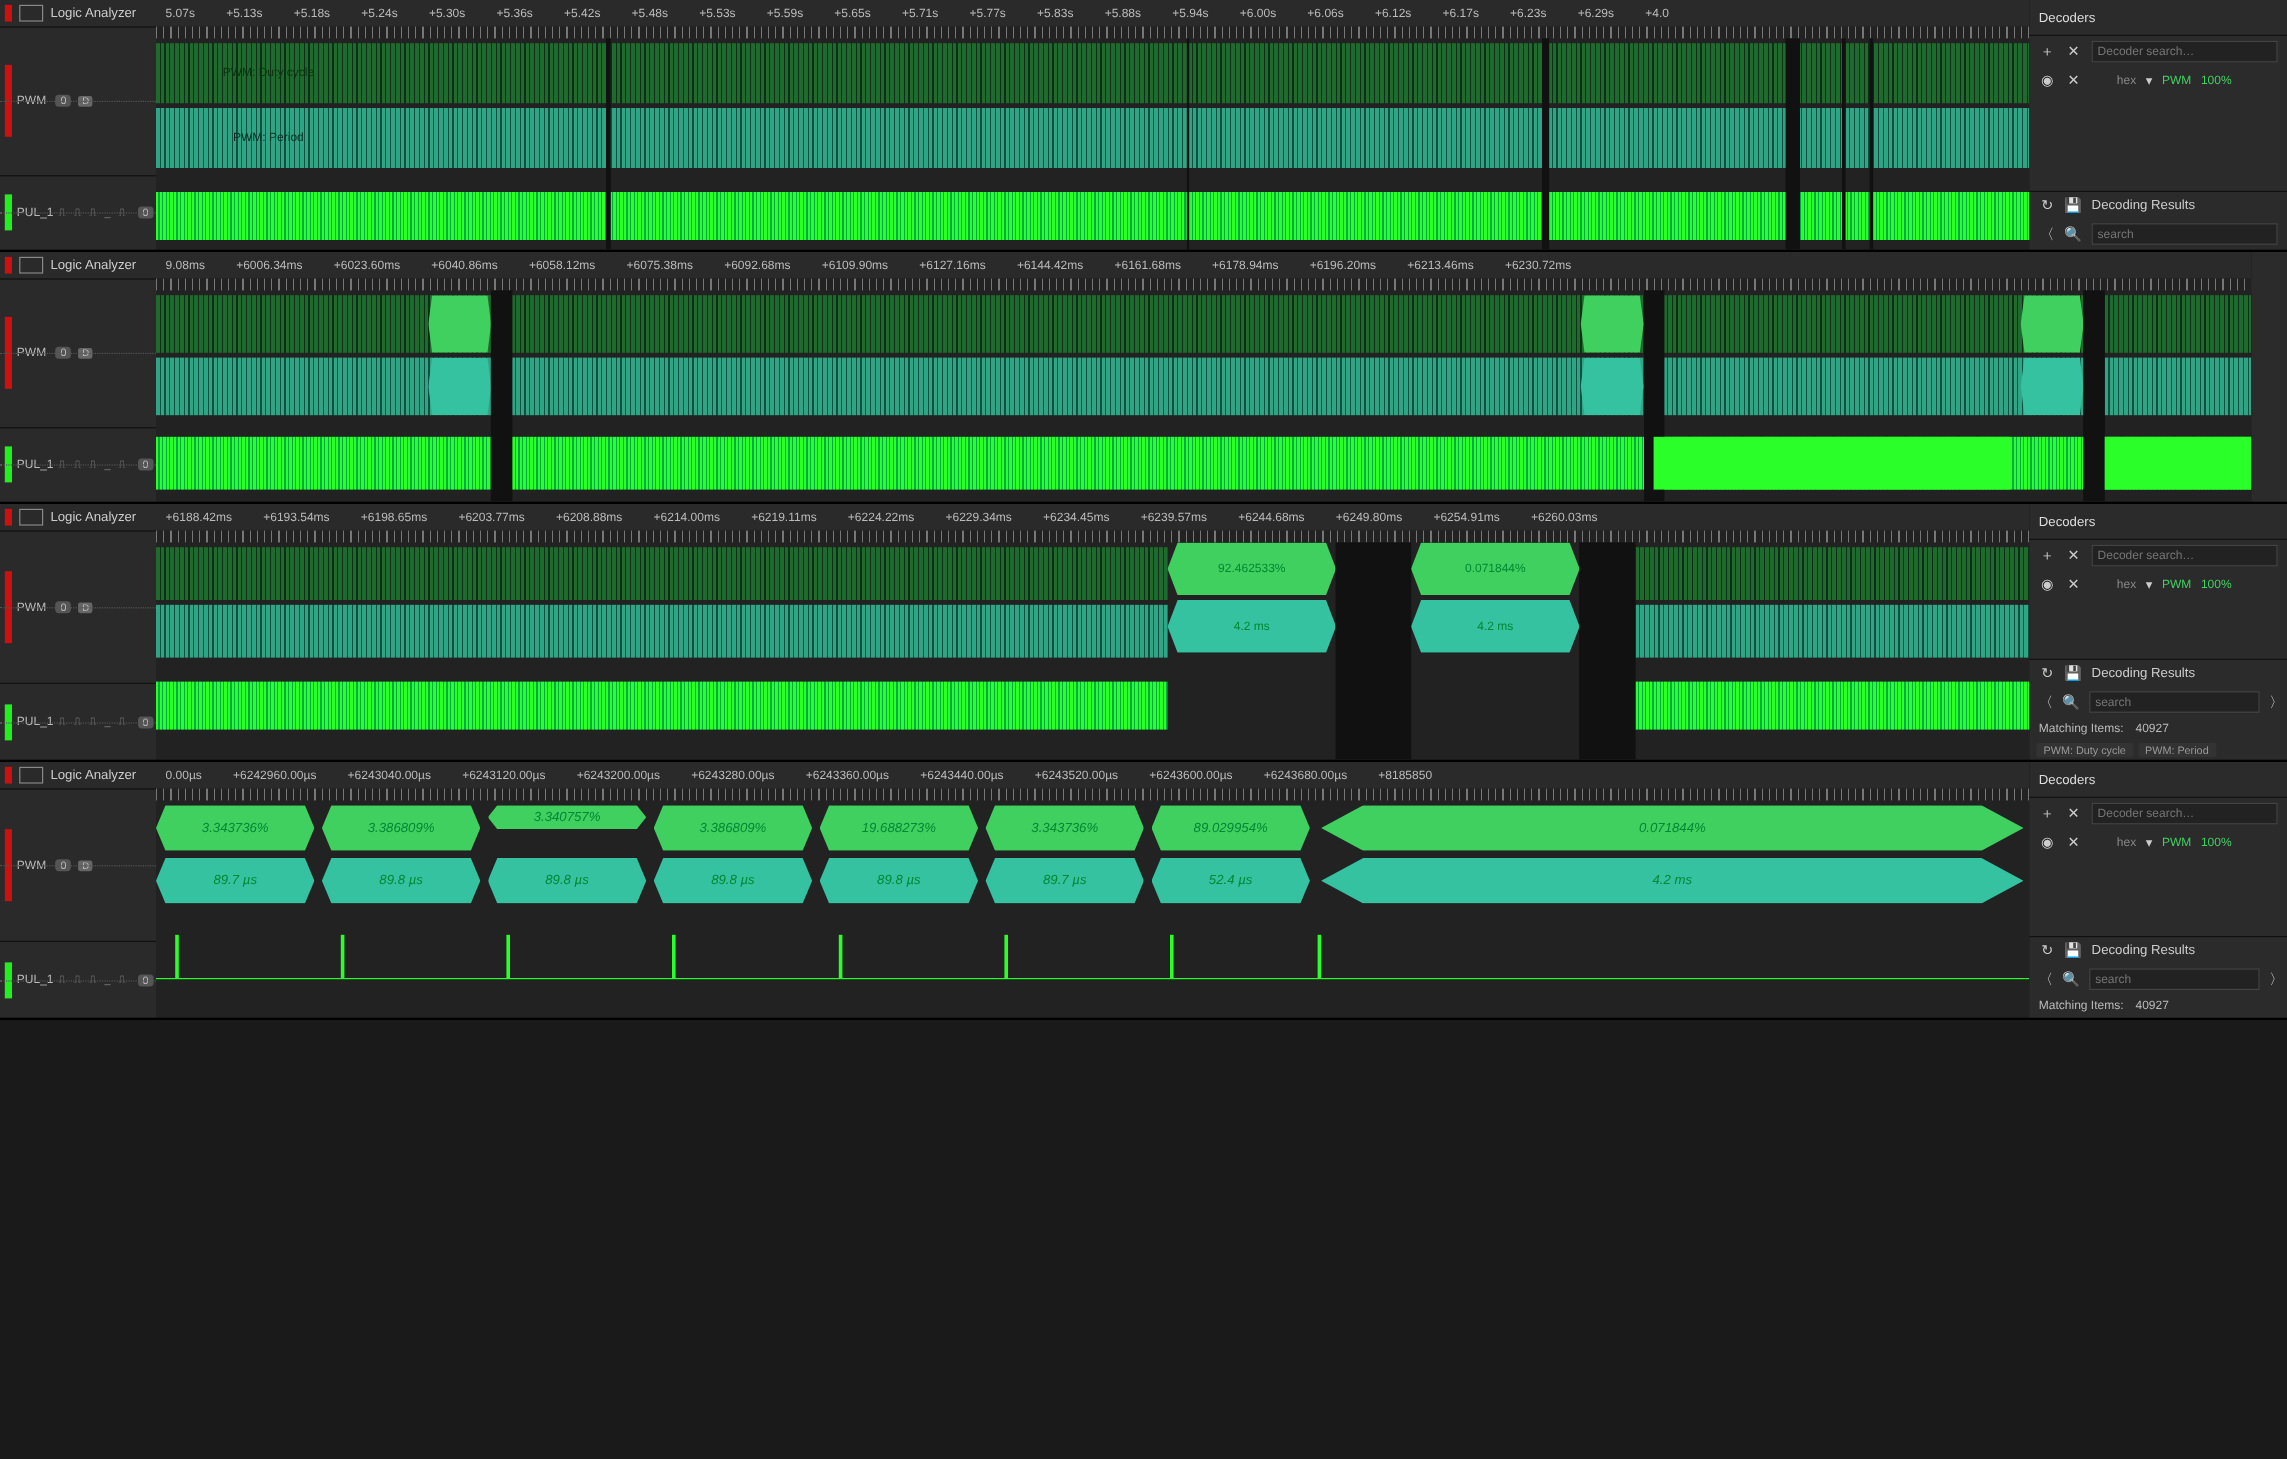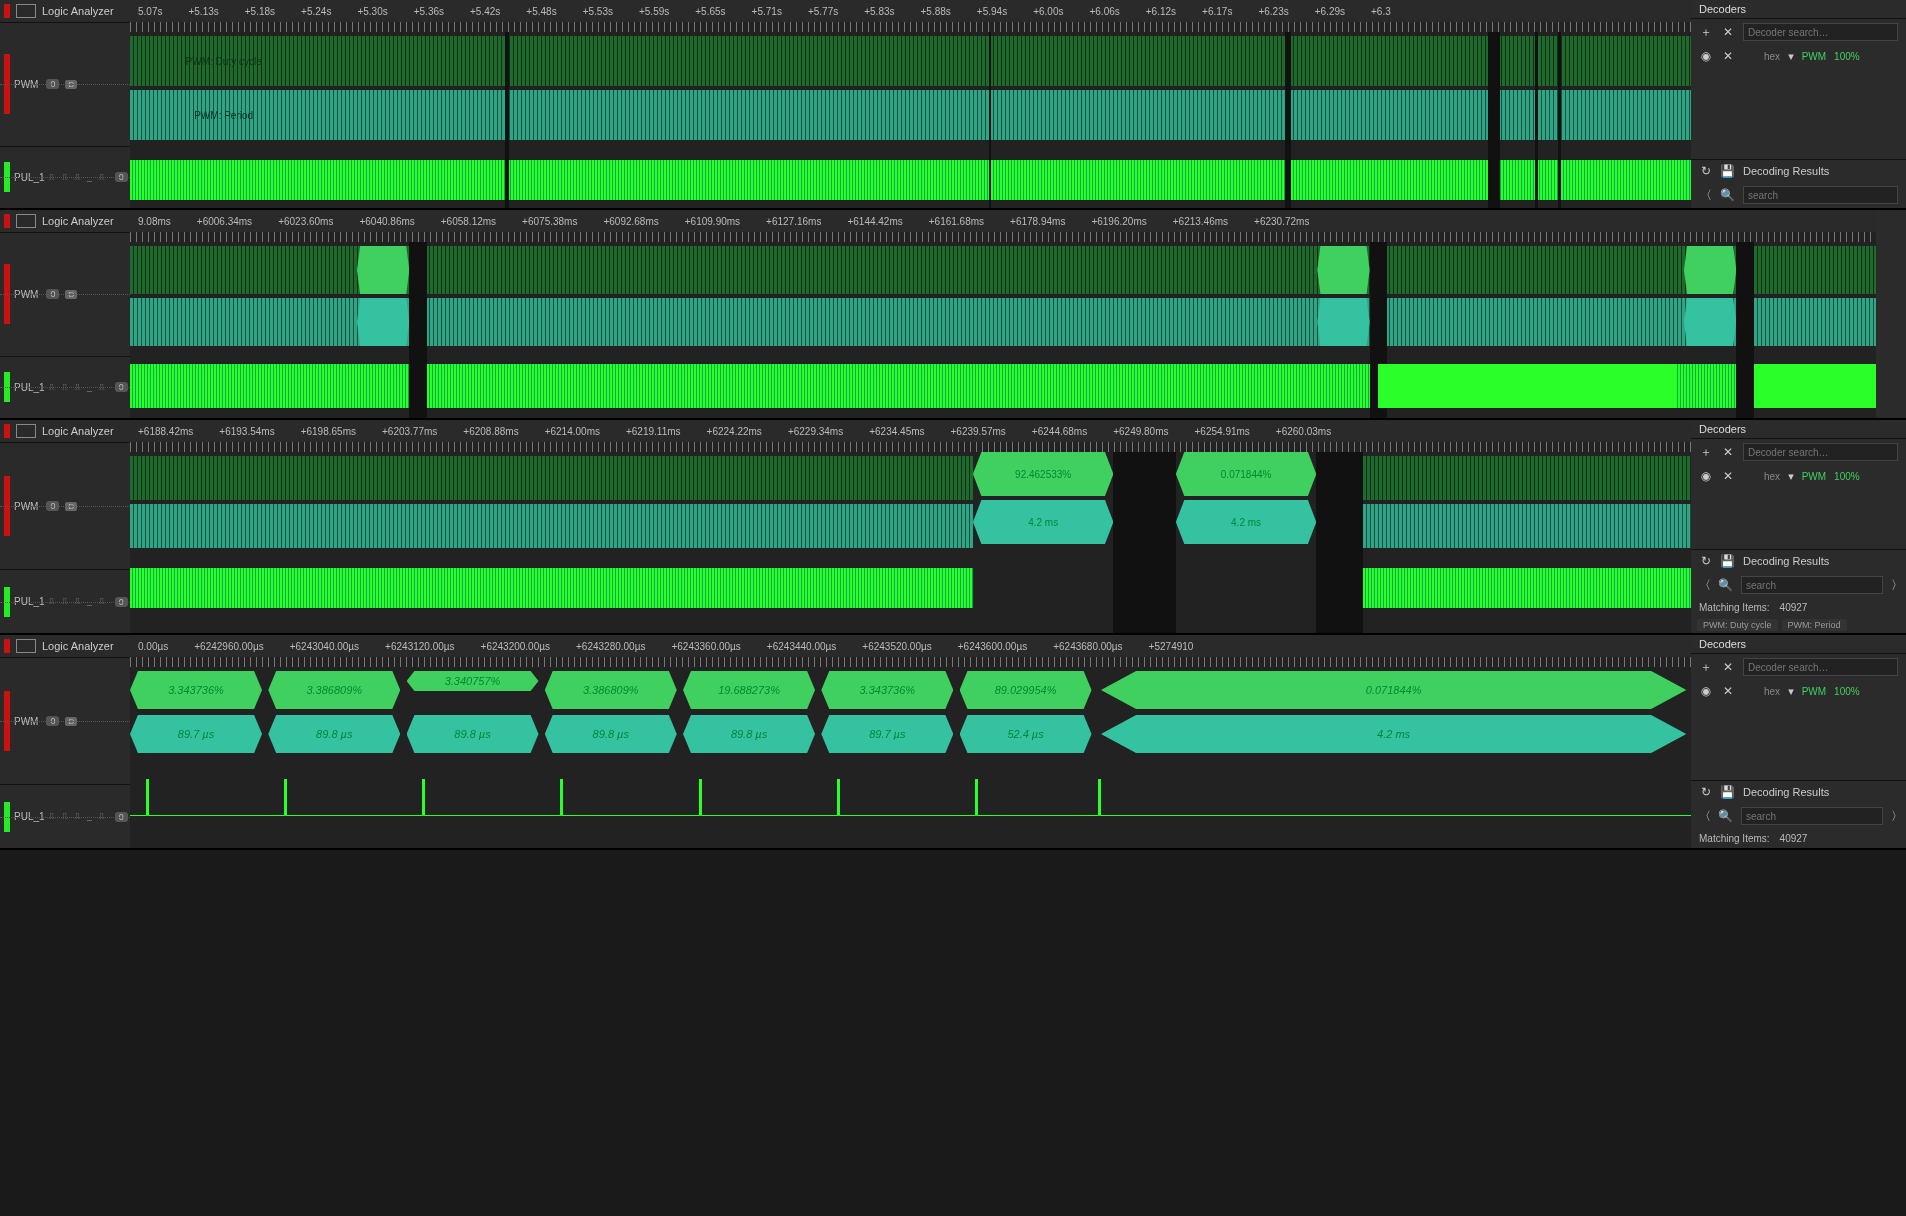--- a/index.html
+++ b/index.html
@@ -54,21 +54,21 @@
   .flag.period { background:#34c2a1; top:48px; }
   .flag.duty   { top:0; }
   .flag.big    { height:38px; font-size:11px;font-style:italic; }
 
   
   .dense-duty  { background:repeating-linear-gradient(90deg,#1f6b2f 0,#1f6b2f 3px,#0d3015 3px,#0d3015 4px); }
   .dense-period{ background:repeating-linear-gradient(90deg,#2fa585 0,#2fa585 3px,#13503f 3px,#13503f 4px); }
   .dense-pulse { background:repeating-linear-gradient(90deg,#2aff2a 0,#2aff2a 2px,#0a4 2px,#0a4 3px); }
 
   
-  .r-title     { height:19px; display:flex; align-items:center; padding:0 8px; font-size:11px;
+  .r-title     { height:30px; display:flex; align-items:center; padding:0 8px; font-size:11px;
                  border-bottom:1px solid #111; color:#ddd; }
   .r-row       { display:flex; align-items:center; gap:8px; padding:4px 8px; }
   .r-row .ico  { width:14px; height:14px; display:inline-flex; align-items:center; justify-content:center;
                  font-size:12px; color:#ccc; }
   .r-row input { flex:1; background:#222; border:1px solid #444; color:#ccc;
                  font-size:10px; padding:2px 4px; height:18px; }
   .r-row .pwm-tag { color:#3fd060; font-size:10px; }
   .r-row .hex-sel { font-size:10px; color:#888;margin-left:21px; }
   .r-section   { border-top:1px solid #111; }
   .r-matching  { padding:4px 8px; font-size:10px; color:#bbb; display:flex; gap:10px;}
@@ -126,21 +126,21 @@
         <span>+5.77s</span>
         <span>+5.83s</span>
         <span>+5.88s</span>
         <span>+5.94s</span>
         <span>+6.00s</span>
         <span>+6.06s</span>
         <span>+6.12s</span>
         <span>+6.17s</span>
         <span>+6.23s</span>
         <span>+6.29s</span>
-        <span>+6.3</span>
+        <span>+4.0</span>
       </div>
     <div class="tick-strip"></div>
     <div class="wave-area">
 
       <div class="lane dense-duty" style="top:4px;height:50px;">
         <div class="hex-label" style="left:6%">PWM: Duty cycle</div>
       </div>
 
       <div class="lane dense-period" style="top:58px;height:50px;">
         <div class="hex-label light" style="left:6%">PWM: Period</div>
@@ -407,21 +407,21 @@
         <span>+6242960.00µs</span>
         <span>+6243040.00µs</span>
         <span>+6243120.00µs</span>
         <span>+6243200.00µs</span>
         <span>+6243280.00µs</span>
         <span>+6243360.00µs</span>
         <span>+6243440.00µs</span>
         <span>+6243520.00µs</span>
         <span>+6243600.00µs</span>
         <span>+6243680.00µs</span>
-        <span>+5274910</span>
+        <span>+8185850</span>
       </div>
     <div class="tick-strip"></div>
     <div class="wave-area" id="p4-wave">
         <div class="flag duty big" style="left: 0%; width: 8.45714%; top: 4px; height: 38px; background: rgb(63, 208, 96);">3.343736%</div>
         <div class="flag period big" style="left: 0%; width: 8.45714%; top: 48px; height: 38px; background: rgb(52, 194, 161);">89.7 µs</div>
         <div style="position: absolute; left: 1%; width: 3px; top: 112px; height: 36px; background: rgb(42, 255, 42);"></div>
         <div class="flag duty big" style="left: 8.85714%; width: 8.45714%; top: 4px; height: 38px; background: rgb(63, 208, 96);">3.386809%</div>
         <div class="flag period big" style="left: 8.85714%; width: 8.45714%; top: 48px; height: 38px; background: rgb(52, 194, 161);">89.8 µs</div>
         <div style="position: absolute; left: 9.85714%; width: 3px; top: 112px; height: 36px; background: rgb(42, 255, 42);"></div>
         <div class="flag duty big" style="left: 17.7143%; width: 8.45714%; top: 4px; height: 20px; background: rgb(63, 208, 96);">3.340757%</div>

